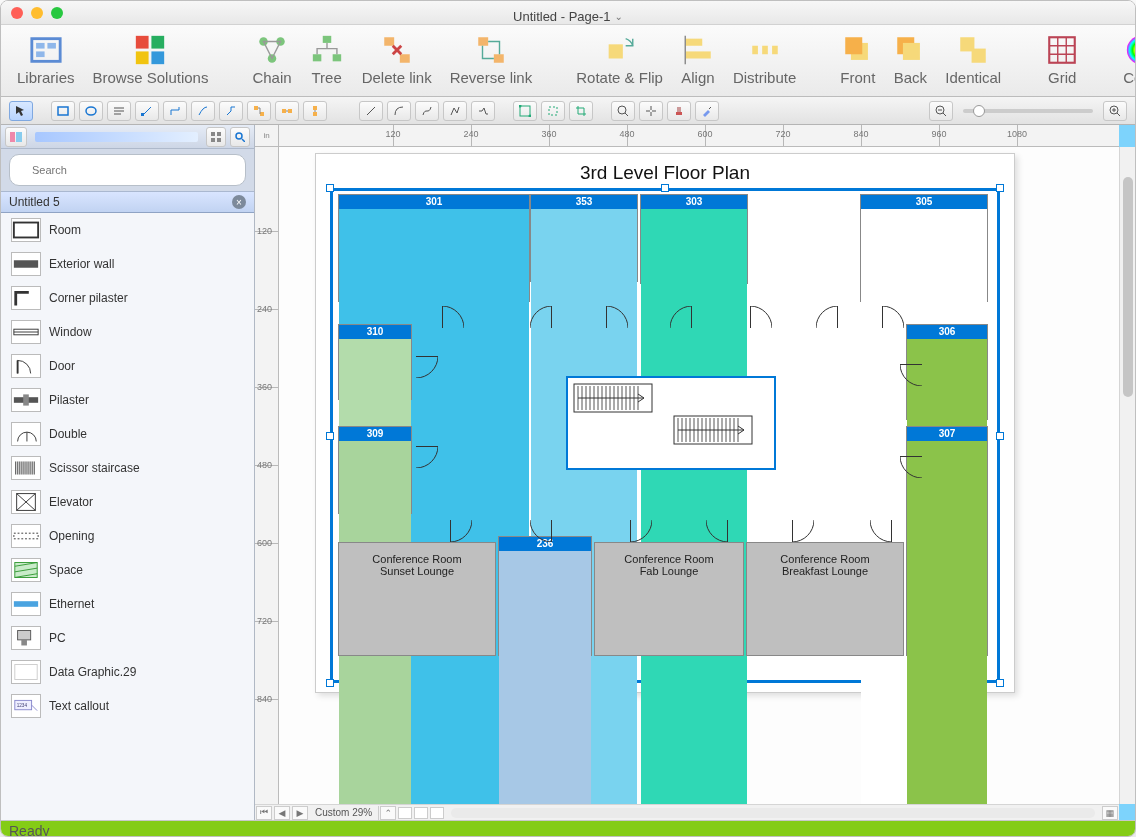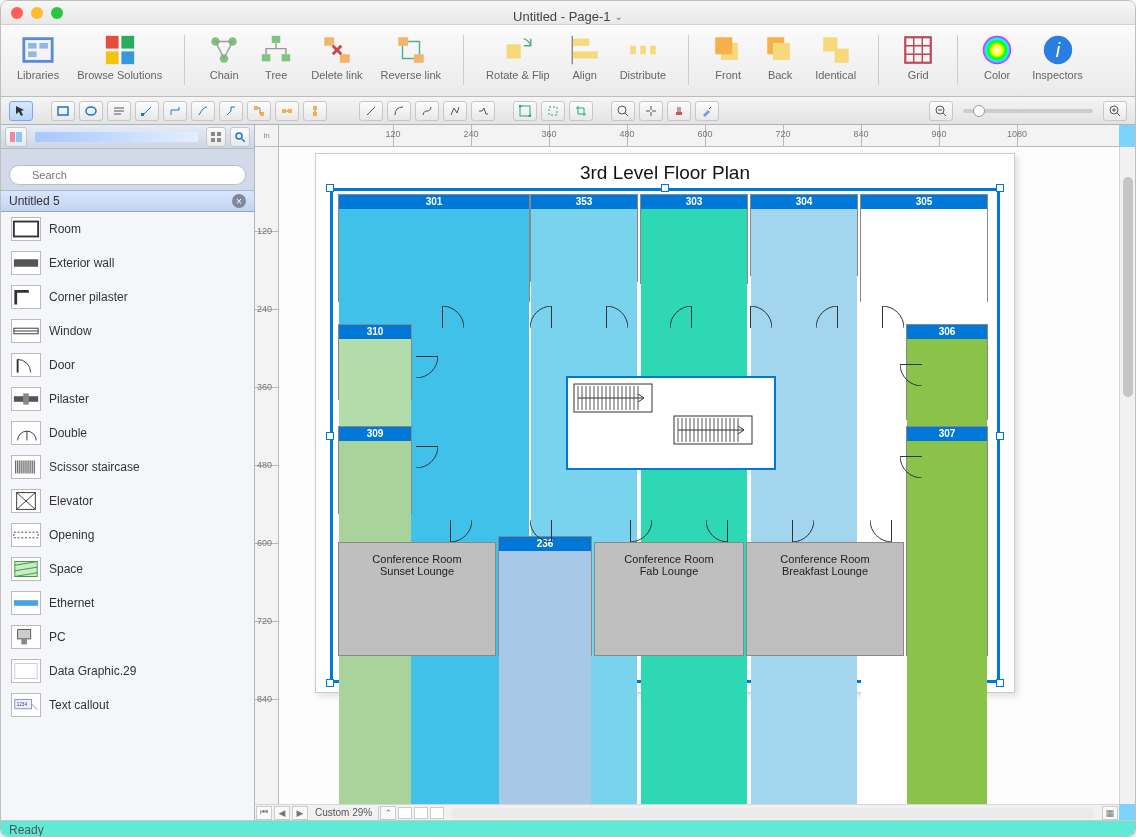--- a/index.html
+++ b/index.html
@@ -11,38 +11,38 @@
 .traffic { position: absolute; left: 10px; top: 6px; display: flex; gap: 8px; }
 .tl { width: 12px; height: 12px; border-radius: 50%; }
 .tl.r { background: #ff5f57; } .tl.y { background: #ffbd2e; } .tl.g { background: #28c840; }
 .title { margin: 0 auto; font-size: 13px; color: #444; display: flex; align-items: center; gap: 4px; }
 
 
 .toolbar { height: 72px; background: linear-gradient(#fbfbfb,#eaeaea); border-bottom: 1px solid #bcbcbc; display: flex; align-items: flex-start; padding: 6px 12px 0; gap: 14px; }
 .tgroup { display: flex; gap: 10px; }
 .tbtn { display: flex; flex-direction: column; align-items: center; gap: 2px; padding: 2px 4px; cursor: pointer; }
 .tbtn .ico { width: 34px; height: 34px; display: flex; align-items: center; justify-content: center; }
-.tbtn .lb { font-size: 11px; color: #666; white-space: nowrap; }
+.tbtn .lb { font-size: 15px; color: #666; white-space: nowrap; }
 .tsep { width: 1px; height: 50px; background: #ccc; margin: 4px 4px 0; }
 
 
 .subbar { height: 28px; background: linear-gradient(#f5f5f5,#e2e2e2); border-bottom: 1px solid #b4b4b4; display: flex; align-items: center; padding: 0 8px; gap: 4px; }
 .sbtn { width: 24px; height: 20px; border: 1px solid #c7c7c7; border-radius: 3px; background: linear-gradient(#fcfcfc,#e8e8e8); display:flex; align-items:center; justify-content:center; cursor: pointer; }
 .sbtn.active { background: linear-gradient(#d8e8ff,#b8d4ff); border-color:#7fa8e0; }
 .ssep { width: 10px; }
 .zoom-slider { width: 130px; height: 4px; background:#ccc; border-radius:2px; position:relative; margin: 0 6px; }
 .zoom-slider .knob { position:absolute; left:10px; top:-4px; width:12px;height:12px;border-radius:50%;background:#fff;border:1px solid #999; }
 
 
 .body { display: flex; height: calc(837px - 24px - 72px - 28px - 18px); }
 .sidebar { width: 254px; background: #d2dae8; border-right: 1px solid #b0b8c4; display:flex; flex-direction:column; }
 .sidehead { height: 24px; background: linear-gradient(#e6ecf6,#cdd6e6); border-bottom:1px solid #aeb9cb; display:flex; align-items:center; padding: 0 4px; gap:4px; }
 .sidehead .spc { flex:1; height: 10px; background: linear-gradient(90deg,#a7c7ff,#e3efff); border-radius:2px; margin: 0 4px;}
 .searchwrap { padding: 5px 8px; background:#d2dae8; }
-.search { width: 100%; height: 20px; border-radius: 10px; border:1px solid #b7bfc9; background:#fff; font-size:11px; padding: 0 8px 0 22px; color:#888;margin-top:11px; }
+.search { width: 100%; height: 32px; border-radius: 10px; border:1px solid #b7bfc9; background:#fff; font-size:11px; padding: 0 8px 0 22px; color:#888; }
 .libhdr { background: linear-gradient(#d9e5ff,#c1d3f2); border-top:1px solid #aab8d0; border-bottom:1px solid #8fa3c4; padding: 3px 8px; font-size:12px; color:#333; display:flex; align-items:center; }
 .libhdr .close-x { margin-left:auto; width:14px;height:14px;border-radius:50%;background:#7d8a9b;color:#fff;font-size:10px;display:flex;align-items:center;justify-content:center; }
 .liblist { flex:1; overflow:auto; background:#f4f6fa; }
 .libitem { display:flex; align-items:center; gap:8px; padding:5px 10px; font-size:12px; color:#333; border-bottom:0px solid #e3e7ee; cursor:grab; }
 .libitem .thumb { width:30px; height:24px; border:1px solid #bbb; background:#fff; display:flex;align-items:center;justify-content:center; font-size:10px; }
 
 
 .canvaswrap { flex:1; display:flex; flex-direction:column; position:relative; background:#7dd3fc; }
 .origin-box { position:absolute; left:0; top:0; width:24px; height:22px; background:#f3f3f3; border-right:1px solid #bbb; border-bottom:1px solid #bbb; font-size:8px; color:#888; text-align:center; line-height:22px;}
 .ruler-h { position:absolute; left:24px; top:0; right:16px; height:22px; background:#f3f3f3; border-bottom:1px solid #bbb; overflow:hidden; }
@@ -68,21 +68,21 @@
 .sel-handle { position:absolute; width:8px;height:8px;background:#fff;border:1px solid #0078d7;}
 .room { position:absolute; border:1px solid #888; }
 .room .hdr { height:14px; background:#0078d7; color:#fff; font-size:10px; font-weight:bold; text-align:center; line-height:14px; }
 .room .body { position:absolute; top:14px; left:0; right:0; bottom:0; }
 .conf { position:absolute; background:#bfbfbf; border:1px solid #888; text-align:center; font-size:11px; color:#222; padding-top:10px;}
 .door { position:absolute; width:22px; height:22px; }
 .door svg { width:100%; height:100%; }
 .stairbox { position:absolute; border:2px solid #0078d7; background:#fff;}
 
 
-.status { height: 18px; background:#5eead4; border-top:1px solid #c8c8c8; font-size:12px; color:#555; padding:2px 8px;}
+.status { height: 18px; background:#84cc16; border-top:1px solid #c8c8c8; font-size:14px; color:#555; padding:2px 8px;}
 
 svg { display:block; }
 </style>
 </head>
 <body>
 
 <div class="window">
 
   <div class="titlebar">
     <div class="traffic">
@@ -667,24 +667,20 @@
                 <div class="hdr">301</div>
                 <div class="body" style="background:#3fc1e9"></div>
               </div>
               <div class="room" style="left: 200px; top: 6px; width: 108px; height: 88px;">
                 <div class="hdr">353</div>
                 <div class="body" style="background:#79d3ef"></div>
               </div>
               <div class="room" style="left: 310px; top: 6px; width: 108px; height: 90px;">
                 <div class="hdr">303</div>
                 <div class="body" style="background:#2fd8b5"></div>
-              </div>
-              <div class="room" style="left: 420px; top: 6px; width: 108px; height: 82px;">
-                <div class="hdr">304</div>
-                <div class="body" style="background:#a3d5ef"></div>
               </div>
               <div class="room" style="left: 530px; top: 6px; width: 128px; height: 108px;">
                 <div class="hdr">305</div>
                 <div class="body" style="background:#fff"></div>
               </div>
               <div class="room" style="left: 8px; top: 136px; width: 74px; height: 76px;">
                 <div class="hdr">310</div>
                 <div class="body" style="background:#b3dcab"></div>
               </div>
               <div class="room" style="left: 8px; top: 238px; width: 74px; height: 88px;">

